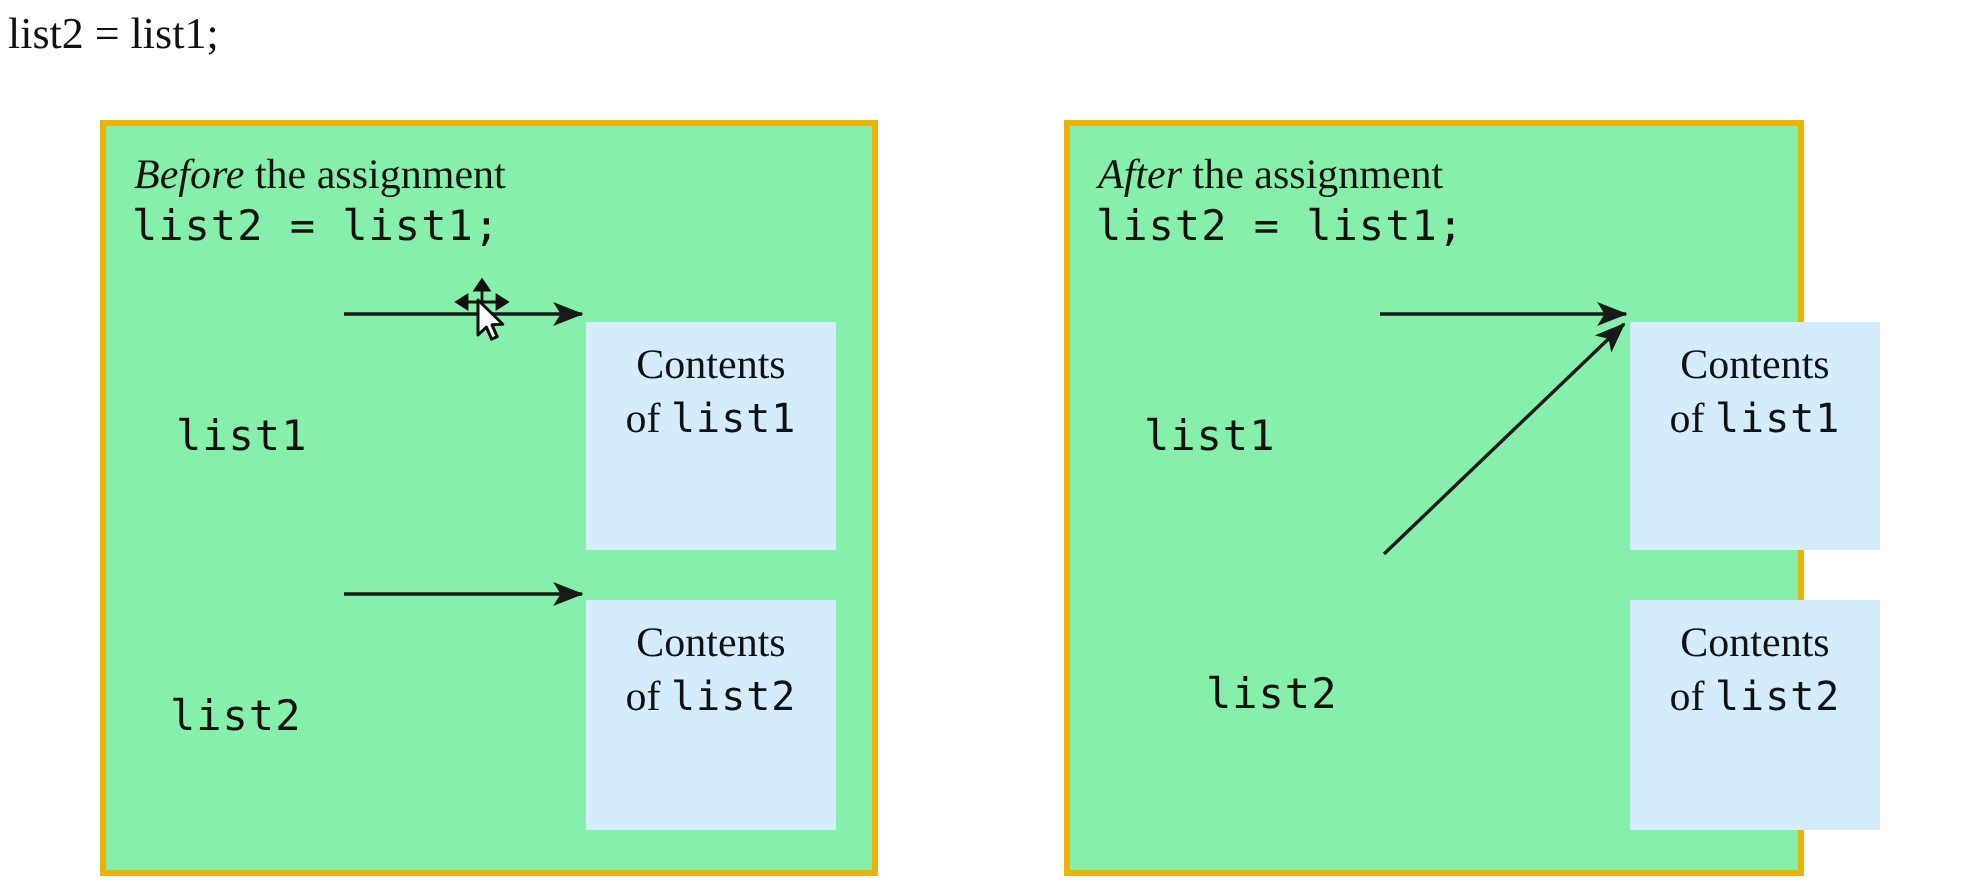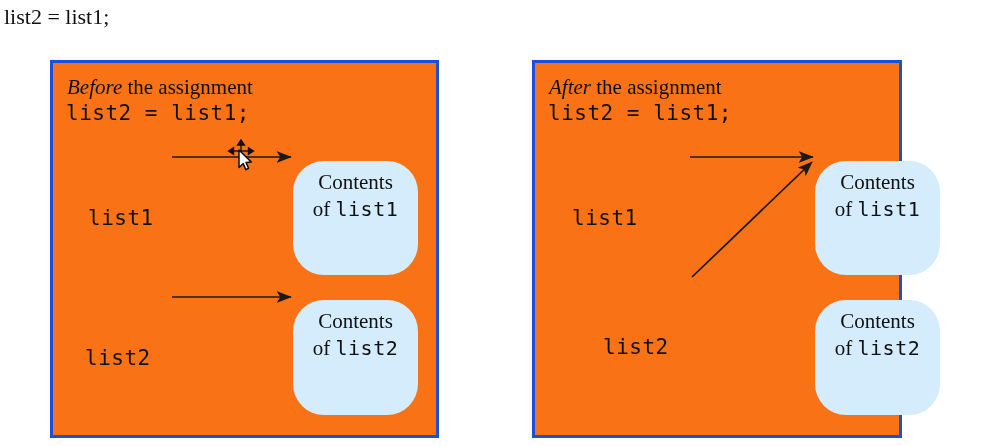--- a/index.html
+++ b/index.html
@@ -25,22 +25,22 @@
     font-size: 22px;
     line-height: 30px;
     color: #111111;
     white-space: pre;
   }
 
   
   .panel {
     position: absolute;
     box-sizing: border-box;
-    background: #f97316;
-    border: 3px solid #1d4ed8;
+    background: #86efac;
+    border: 3px solid #eab308;
   }
   #panel-before { left: 50px;  top: 60px; width: 389px; height: 378px; }
   #panel-after  { left: 532px; top: 60px; width: 370px; height: 378px; }
 
   
   .panel-heading {
     position: absolute;
     left: 14px;
     top: 12px;
     font-family: "Liberation Serif", "DejaVu Serif", serif;
@@ -72,21 +72,20 @@
     letter-spacing: 0.5px;
     white-space: pre;
     color: #111111;
   }
 
   
   .content-box {
     position: absolute;
     background: #d4ecfb;
     box-sizing: border-box;
-    border-radius: 31px;
   }
   .content-box .ctext {
     position: absolute;
     left: 0;
     right: 0;
     top: 8px;
     text-align: center;
     font-family: "Liberation Serif", "DejaVu Serif", serif;
     font-size: 21px;
     line-height: 27px;

